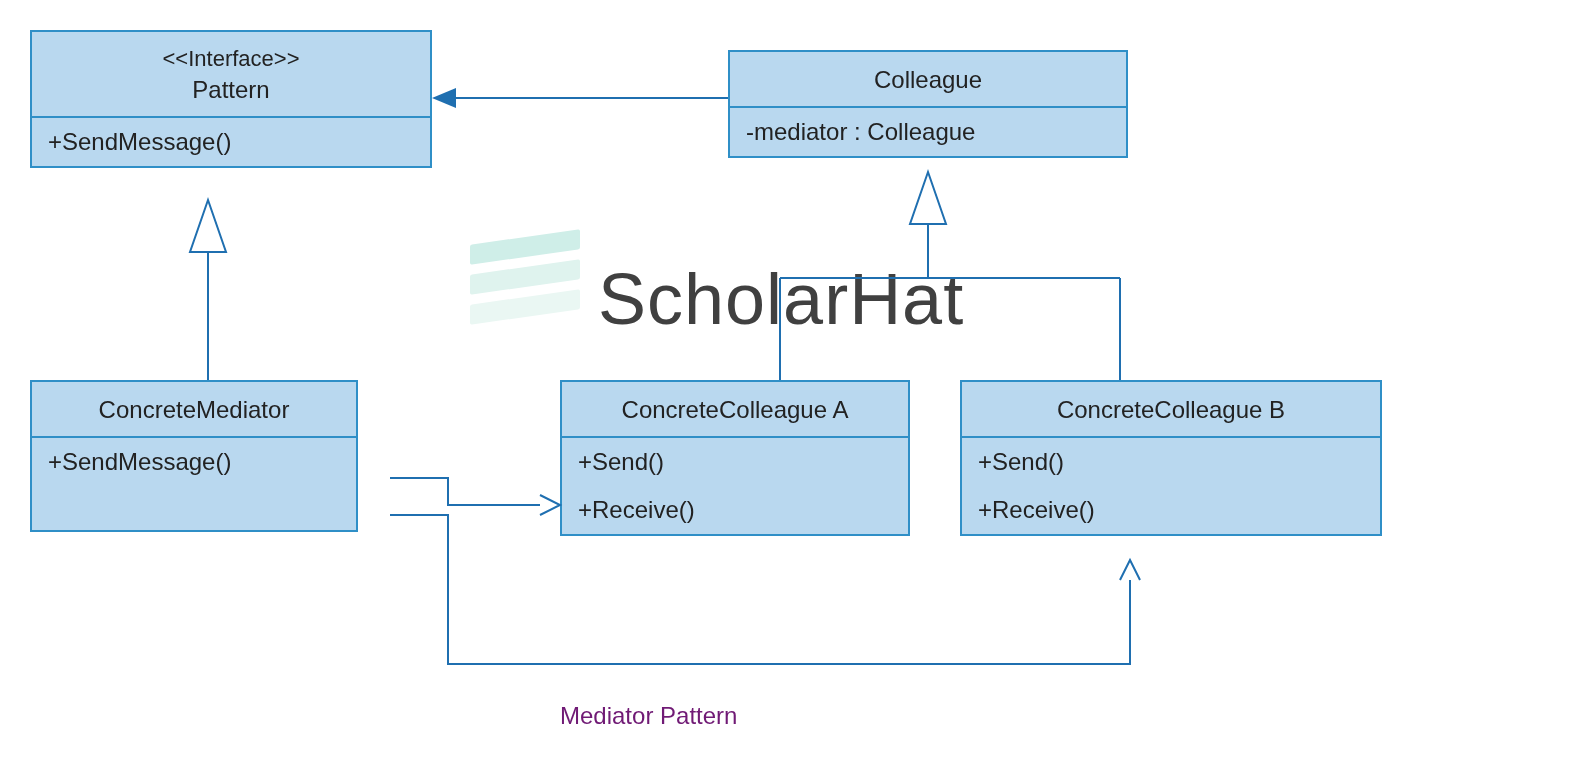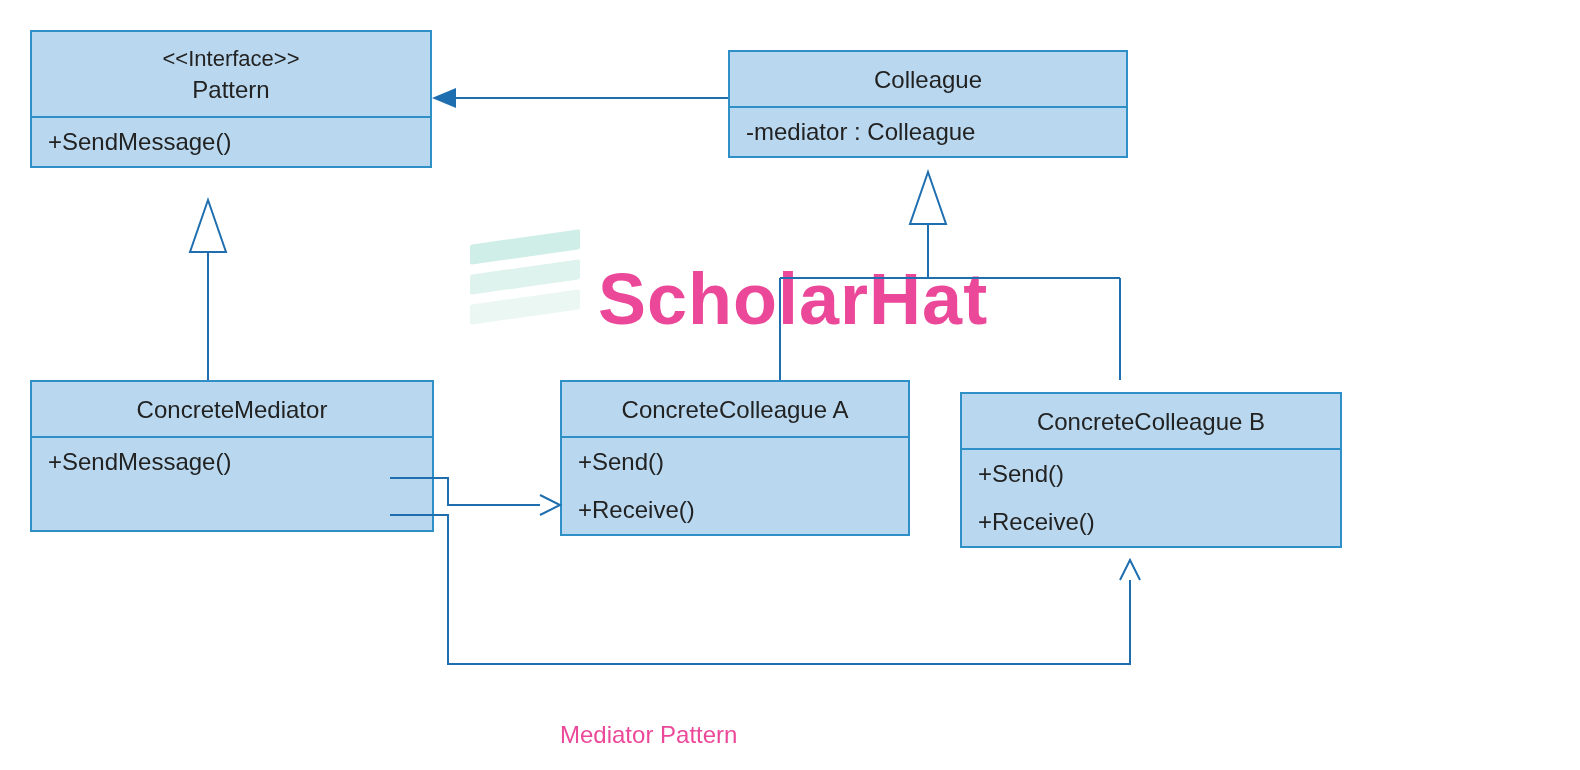--- a/index.html
+++ b/index.html
@@ -32,22 +32,21 @@
     border-top: 2px solid #2f8fc7;
   }
   .uml-row {
     font-size: 24px;
     padding: 10px 16px;
     text-align: left;
   }
   .caption {
     position: absolute;
     font-size: 24px;
-    color: #ec4899;
-    margin-top: 19px;
+    color: #701a75;
   }
   svg.edges {
     position: absolute;
     left: 0; top: 0;
     width: 1580px; height: 770px;
     pointer-events: none;
   }
   .edge { stroke: #1f6fb0; stroke-width: 2; fill: none; }
   .hollow { fill: #ffffff; stroke: #1f6fb0; stroke-width: 2; }
   .solid-arrow { fill: #1f6fb0; }
@@ -66,22 +65,22 @@
   .watermark .logo div {
     position: absolute; left: 0; width: 110px; height: 20px;
     border-radius: 2px;
     transform: skewY(-8deg);
   }
   .watermark .logo .l1 { top: 5px;  background: #cfeee8; }
   .watermark .logo .l2 { top: 35px; background: #dff3ee; }
   .watermark .logo .l3 { top: 65px; background: #eaf7f3; }
   .watermark-text {
     font-size: 72px;
-    font-weight: 700;
-    color: #ec4899;
+    font-weight: 400;
+    color: #404040;
     letter-spacing: 1px;
     margin-top: 24px;
   }
 </style>
 </head>
 <body>
 
 <div class="watermark">
   <div class="logo">
     <div class="l1"></div>
@@ -101,39 +100,39 @@
 </div>
 
 <div class="uml-box" style="left:728px; top:42px; width:400px;margin-top:8px;">
   <div class="uml-title">
     <span>Colleague</span>
   </div>
   <div class="uml-sep"></div>
   <div class="uml-row">-mediator : Colleague</div>
 </div>
 
-<div class="uml-box" style="left:30px; top:380px; width:404px;">
+<div class="uml-box" style="left:30px; top:380px; width:328px;">
   <div class="uml-title">
     <span>ConcreteMediator</span>
   </div>
   <div class="uml-sep"></div>
   <div class="uml-row">+SendMessage()</div>
   <div class="uml-row" style="height:44px"></div>
 </div>
 
 <div class="uml-box" style="left:560px; top:380px; width:350px;">
   <div class="uml-title">
     <span>ConcreteColleague A</span>
   </div>
   <div class="uml-sep"></div>
   <div class="uml-row">+Send()</div>
   <div class="uml-row">+Receive()</div>
 </div>
 
-<div class="uml-box" style="left:960px; top:392px; width:382px;">
+<div class="uml-box" style="left:960px; top:380px; width:422px;">
   <div class="uml-title">
     <span>ConcreteColleague B</span>
   </div>
   <div class="uml-sep"></div>
   <div class="uml-row">+Send()</div>
   <div class="uml-row">+Receive()</div>
 </div>
 
 <div class="caption" style="left:560px; top:702px;">Mediator Pattern</div>
 

